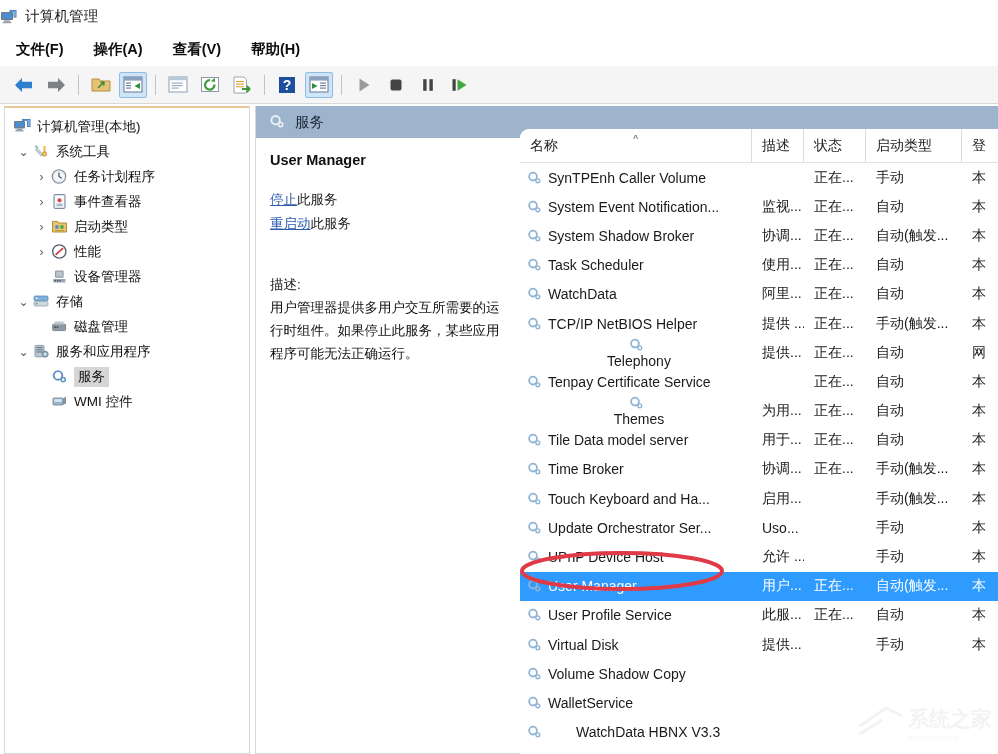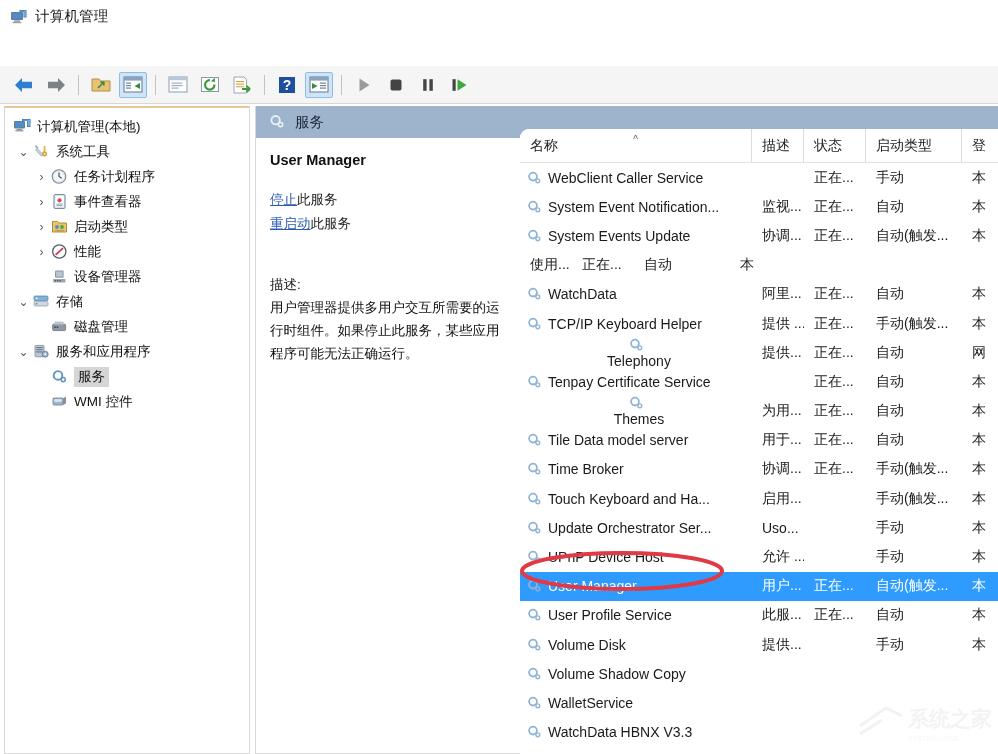--- a/index.html
+++ b/index.html
@@ -14,21 +14,21 @@
   #app {
     position: relative;
     width: 998px; height: 754px;
     background: #ffffff;
   }
 
   
   .titlebar {
     position: absolute; left: 0; top: 0; width: 998px; height: 33px;
     background: #ffffff;
-    display: flex; align-items: center; padding-left: 10px;
+    display: flex; align-items: center; 
   }
   .title-icon {
     width: 18px; height: 18px; margin-right: 7px; position: relative; flex: none;
   }
   .title-text {
     font-size: 14.5px; color: #1b1b1b; letter-spacing: .2px;
   }
 
   
   .menubar {
@@ -161,20 +161,26 @@
         <rect x="2.3" y="5.2" width="9.4" height="5.6" fill="#4a8fd4"></rect>
         <rect x="4" y="12.4" width="6" height="1.4" fill="#8c959e"></rect>
         <rect x="2.6" y="13.8" width="8.8" height="1.5" rx=".5" fill="#9aa3ab"></rect>
         <path d="M9.5 2 L16.5 2 L16.5 9.5 L13.5 9.5 L13.5 4 L9.5 4 Z" fill="#3f79b5"></path>
         <path d="M10.3 2.8 L15.7 2.8 L15.7 8.7 L14.2 8.7 L14.2 3.6 L10.3 3.6 Z" fill="#79b4e8"></path>
       </svg>
     </span>
     <span class="title-text">计算机管理</span>
   </div>
 
+  <div class="menubar">
+    <span class="menu-item">文件(F)</span>
+    <span class="menu-item">操作(A)</span>
+    <span class="menu-item">查看(V)</span>
+    <span class="menu-item">帮助(H)</span>
+  </div>
 
   <div class="toolbar">
     <div class="tb-btn">
       <svg class="ico-svg" width="22" height="18" viewBox="0 0 22 18">
         <path d="M9 2 L2 9 L9 16 L9 12.2 L19 12.2 L19 5.8 L9 5.8 Z" fill="#2f7fd0"></path>
       </svg>
     </div>
     <div class="tb-btn">
       <svg class="ico-svg" width="22" height="18" viewBox="0 0 22 18">
         <path d="M13 2 L20 9 L13 16 L13 12.2 L3 12.2 L3 5.8 L13 5.8 Z" fill="#7d8186"></path>
@@ -468,21 +474,21 @@
           <span>登</span>
         </div>
       </div>
       <div id="rows">
           <div class="lrow">
             <div class="cell c-name" style="width: 232px;">
               <span class="gear"><svg width="18" height="16" viewBox="0 0 18 16">
                   <circle cx="7" cy="6.6" r="3.9" fill="none" stroke="#8fb4d4" stroke-width="1.8"></circle>
                   <circle cx="11.8" cy="10.8" r="1.9" fill="none" stroke="#8fb4d4" stroke-width="1.4"></circle>
                 </svg></span>
-              <span class="nm">WebClient Caller Service</span>
+              <span class="nm">SynTPEnh Caller Volume</span>
             </div>
             <div class="cell" style="width: 52px;"></div>
             <div class="cell" style="width: 62px;">正在...</div>
             <div class="cell" style="width: 96px;">手动</div>
             <div class="cell" style="width: 36px;">本</div>
           </div>
           <div class="lrow">
             <div class="cell c-name" style="width: 232px;">
               <span class="gear"><svg width="18" height="16" viewBox="0 0 18 16">
                   <circle cx="7" cy="6.6" r="3.9" fill="none" stroke="#8fb4d4" stroke-width="1.8"></circle>
@@ -494,28 +500,35 @@
             <div class="cell" style="width: 62px;">正在...</div>
             <div class="cell" style="width: 96px;">自动</div>
             <div class="cell" style="width: 36px;">本</div>
           </div>
           <div class="lrow">
             <div class="cell c-name" style="width: 232px;">
               <span class="gear"><svg width="18" height="16" viewBox="0 0 18 16">
                   <circle cx="7" cy="6.6" r="3.9" fill="none" stroke="#8fb4d4" stroke-width="1.8"></circle>
                   <circle cx="11.8" cy="10.8" r="1.9" fill="none" stroke="#8fb4d4" stroke-width="1.4"></circle>
                 </svg></span>
-              <span class="nm">System Events Update</span>
+              <span class="nm">System Shadow Broker</span>
             </div>
             <div class="cell" style="width: 52px;">协调...</div>
             <div class="cell" style="width: 62px;">正在...</div>
             <div class="cell" style="width: 96px;">自动(触发...</div>
             <div class="cell" style="width: 36px;">本</div>
           </div>
           <div class="lrow">
+            <div class="cell c-name" style="width: 232px;">
+              <span class="gear"><svg width="18" height="16" viewBox="0 0 18 16">
+                  <circle cx="7" cy="6.6" r="3.9" fill="none" stroke="#8fb4d4" stroke-width="1.8"></circle>
+                  <circle cx="11.8" cy="10.8" r="1.9" fill="none" stroke="#8fb4d4" stroke-width="1.4"></circle>
+                </svg></span>
+              <span class="nm">Task Scheduler</span>
+            </div>
             <div class="cell" style="width: 52px;">使用...</div>
             <div class="cell" style="width: 62px;">正在...</div>
             <div class="cell" style="width: 96px;">自动</div>
             <div class="cell" style="width: 36px;">本</div>
           </div>
           <div class="lrow">
             <div class="cell c-name" style="width: 232px;">
               <span class="gear"><svg width="18" height="16" viewBox="0 0 18 16">
                   <circle cx="7" cy="6.6" r="3.9" fill="none" stroke="#8fb4d4" stroke-width="1.8"></circle>
                   <circle cx="11.8" cy="10.8" r="1.9" fill="none" stroke="#8fb4d4" stroke-width="1.4"></circle>
@@ -526,21 +539,21 @@
             <div class="cell" style="width: 62px;">正在...</div>
             <div class="cell" style="width: 96px;">自动</div>
             <div class="cell" style="width: 36px;">本</div>
           </div>
           <div class="lrow">
             <div class="cell c-name" style="width: 232px;">
               <span class="gear"><svg width="18" height="16" viewBox="0 0 18 16">
                   <circle cx="7" cy="6.6" r="3.9" fill="none" stroke="#8fb4d4" stroke-width="1.8"></circle>
                   <circle cx="11.8" cy="10.8" r="1.9" fill="none" stroke="#8fb4d4" stroke-width="1.4"></circle>
                 </svg></span>
-              <span class="nm">TCP/IP Keyboard Helper</span>
+              <span class="nm">TCP/IP NetBIOS Helper</span>
             </div>
             <div class="cell" style="width: 52px;">提供 ...</div>
             <div class="cell" style="width: 62px;">正在...</div>
             <div class="cell" style="width: 96px;">手动(触发...</div>
             <div class="cell" style="width: 36px;">本</div>
           </div>
           <div class="lrow">
             <div class="cell c-name" style="width: 232px; flex-direction: column;">
               <span class="gear"><svg width="18" height="16" viewBox="0 0 18 16">
                   <circle cx="7" cy="6.6" r="3.9" fill="none" stroke="#8fb4d4" stroke-width="1.8"></circle>
@@ -669,21 +682,21 @@
             <div class="cell" style="width: 62px;">正在...</div>
             <div class="cell" style="width: 96px;">自动</div>
             <div class="cell" style="width: 36px;">本</div>
           </div>
           <div class="lrow">
             <div class="cell c-name" style="width: 232px;">
               <span class="gear"><svg width="18" height="16" viewBox="0 0 18 16">
                   <circle cx="7" cy="6.6" r="3.9" fill="none" stroke="#8fb4d4" stroke-width="1.8"></circle>
                   <circle cx="11.8" cy="10.8" r="1.9" fill="none" stroke="#8fb4d4" stroke-width="1.4"></circle>
                 </svg></span>
-              <span class="nm">Volume Disk</span>
+              <span class="nm">Virtual Disk</span>
             </div>
             <div class="cell" style="width: 52px;">提供...</div>
             <div class="cell" style="width: 62px;"></div>
             <div class="cell" style="width: 96px;">手动</div>
             <div class="cell" style="width: 36px;">本</div>
           </div>
           <div class="lrow">
             <div class="cell c-name" style="width: 232px;">
               <span class="gear"><svg width="18" height="16" viewBox="0 0 18 16">
                   <circle cx="7" cy="6.6" r="3.9" fill="none" stroke="#8fb4d4" stroke-width="1.8"></circle>
@@ -703,21 +716,21 @@
                   <circle cx="11.8" cy="10.8" r="1.9" fill="none" stroke="#8fb4d4" stroke-width="1.4"></circle>
                 </svg></span>
               <span class="nm">WalletService</span>
             </div>
             <div class="cell" style="width: 52px;"></div>
             <div class="cell" style="width: 62px;"></div>
             <div class="cell" style="width: 96px;"></div>
             <div class="cell" style="width: 36px;"></div>
           </div>
           <div class="lrow">
-            <div class="cell c-name" style="width: 232px;">
+            <div class="cell c-name" style="width: 232px; gap: 28px;">
               <span class="gear"><svg width="18" height="16" viewBox="0 0 18 16">
                   <circle cx="7" cy="6.6" r="3.9" fill="none" stroke="#8fb4d4" stroke-width="1.8"></circle>
                   <circle cx="11.8" cy="10.8" r="1.9" fill="none" stroke="#8fb4d4" stroke-width="1.4"></circle>
                 </svg></span>
               <span class="nm">WatchData HBNX V3.3</span>
             </div>
             <div class="cell" style="width: 52px;"></div>
             <div class="cell" style="width: 62px;"></div>
             <div class="cell" style="width: 96px;"></div>
             <div class="cell" style="width: 36px;"></div>

